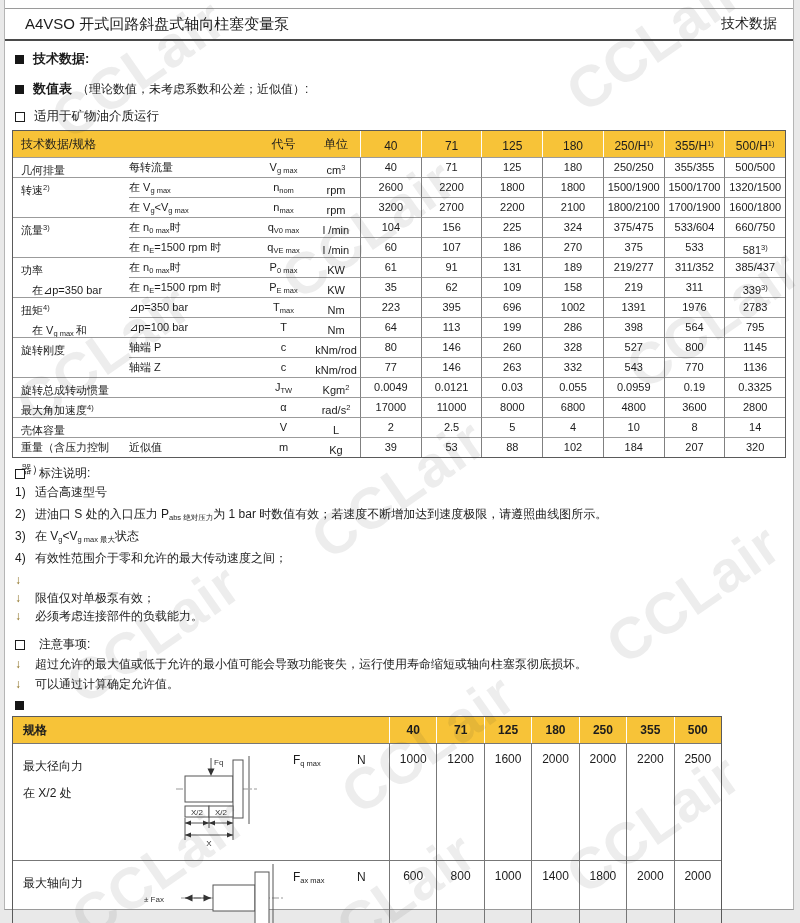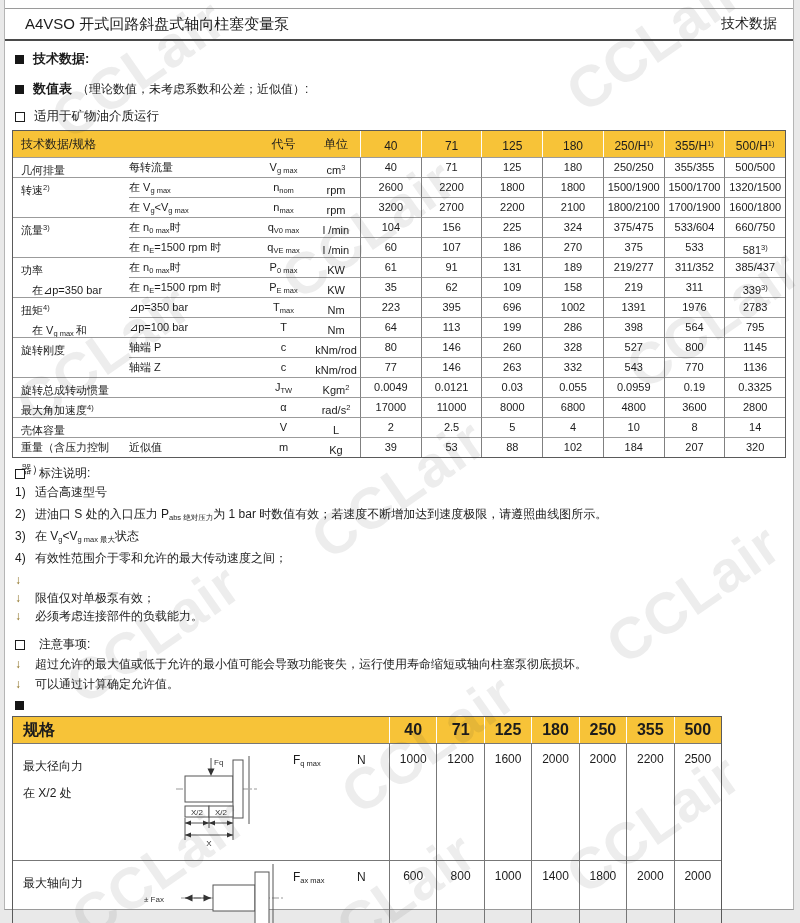--- a/index.html
+++ b/index.html
@@ -54,21 +54,21 @@
   
   .notes{margin:6px 10px 0 10px;font-size:12px;}
   .fn-line{display:flex;gap:7px;line-height:18px;align-items:baseline;}
   .fn-num{flex:none;min-width:13px;}
   .arrow{flex:none;min-width:13px;color:#8a6d1d;font-weight:bold;}
   .cautions{margin:10px 10px 0 10px;font-size:12px;}
   .cautions .fn-line{line-height:20px;}
   .cap-head{display:flex;gap:14px;align-items:center;line-height:19px;}
   
   .table2{margin:6px 0 0 7px;width:708px;border:1px solid #5a5a5a;box-sizing:content-box;}
-  .t2head{display:flex;background:#F7C338;height:26px;line-height:26px;font-weight:bold;font-size:16px;}
+  .t2head{display:flex;background:#F7C338;height:26px;line-height:26px;font-weight:bold;font-size:12px;}
   .t2c1{width:376px;box-sizing:border-box;padding-left:10px;}
   .t2cd{flex:1;text-align:center;box-sizing:border-box;}
   .t2head .t2cd{border-left:1px solid #fdfdfd;}
   .t2row{display:flex;border-top:1px solid #777;font-size:12px;}
   .t2row .t2c1{position:relative;padding:0;}
   .t2row .t2cd{border-left:1px solid #777;padding-top:8px;}
   .r1{height:116px;} .r2{height:74px;}
   .t2l1{position:absolute;top:14px;left:10px;}
   .t2l2{position:absolute;top:41px;left:10px;}
   .t2sym{position:absolute;top:9px;left:280px;}

